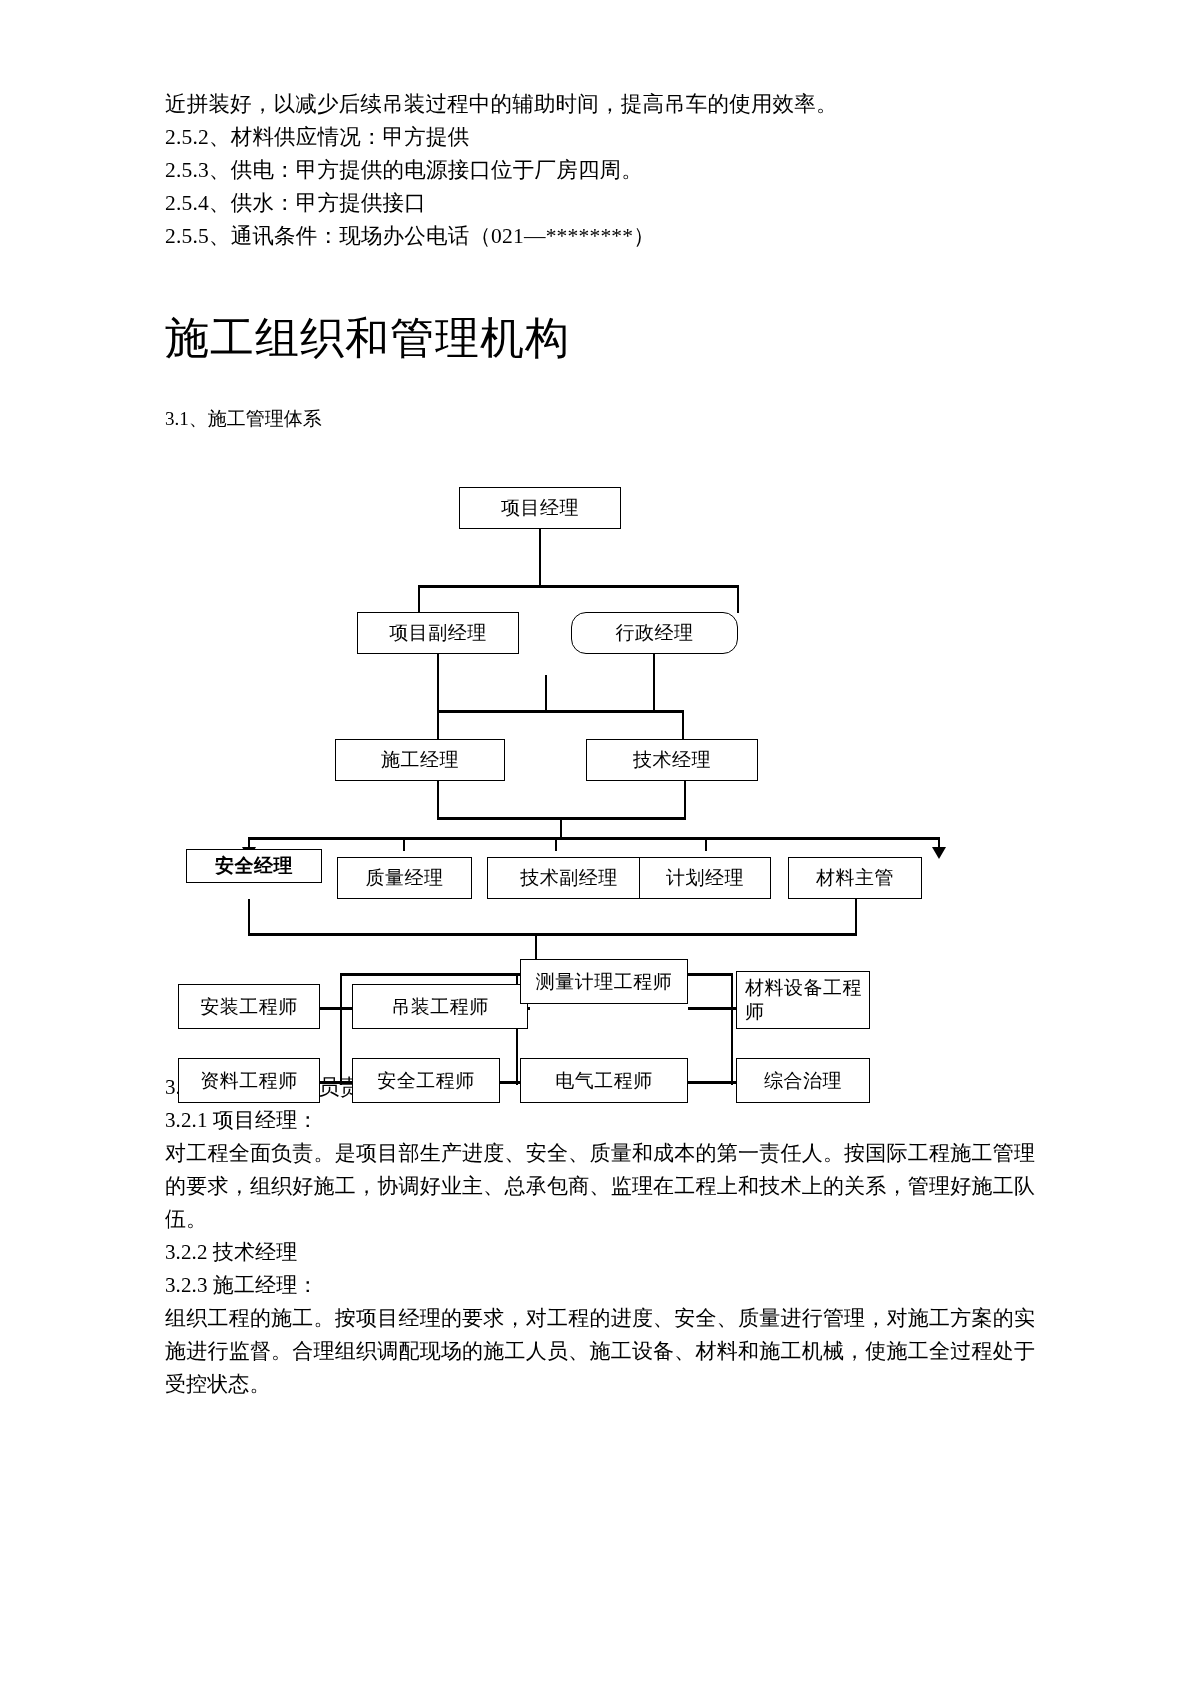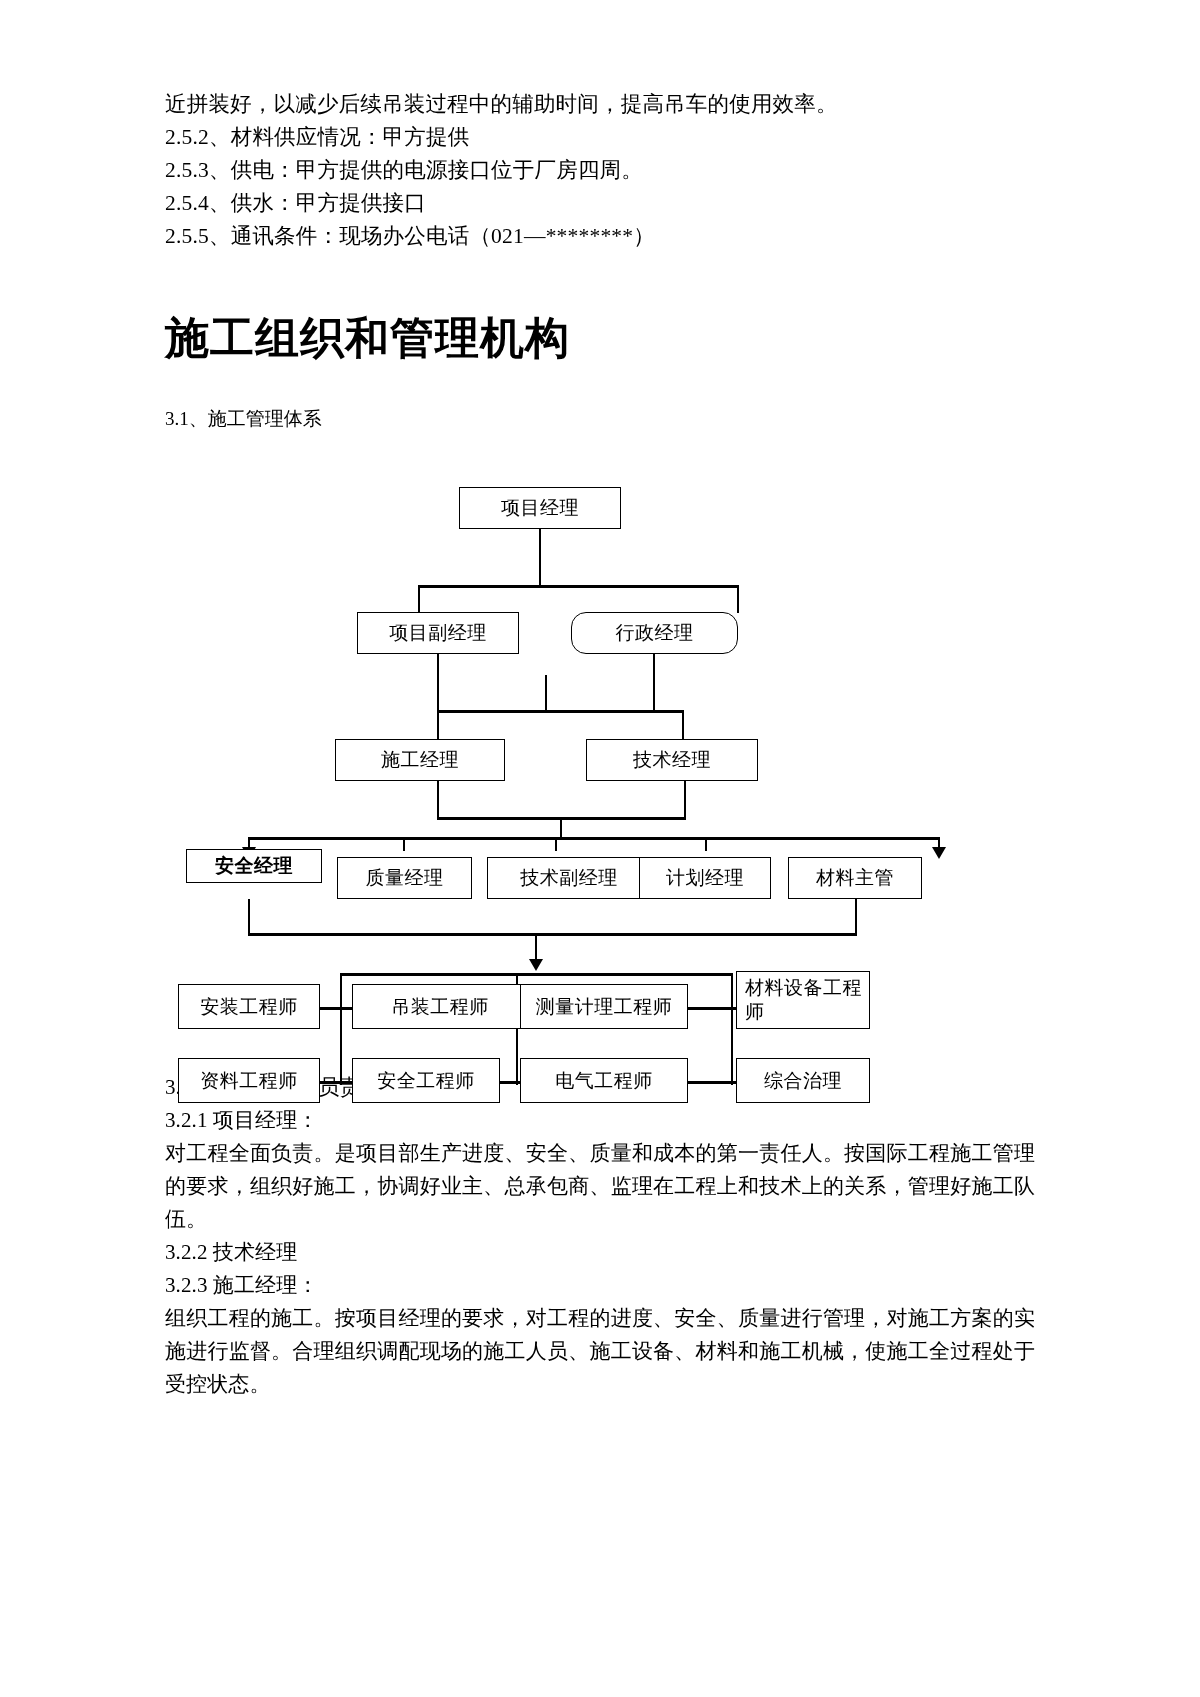--- a/index.html
+++ b/index.html
@@ -25,21 +25,21 @@
   .intro-line {
     font-size: 21.5px;
     line-height: 33px;
     letter-spacing: 0.2px;
     white-space: nowrap;
   }
 
   
   .doc-heading {
     font-size: 44px;
-    font-weight: bold;
+    font-weight: normal;
     line-height: 1.1;
     margin-top: 62px;
     margin-bottom: 0;
     letter-spacing: 1px;
   }
 
   .section-label {
     font-size: 19px;
     line-height: 28px;
     margin-top: 42px;
@@ -194,21 +194,21 @@
     <div class="ln" style="left:318px; top:620px; width:36px; height:2.2px;"></div>
     <div class="ln" style="left:500px; top:620px; width:30px; height:2.2px;"></div>
     <div class="ln" style="left:688px; top:620px; width:50px; height:2.2px;"></div>
 
     <div class="box" style="left:178px; top:523px; width:142px; height:45px;">
       <span>安装工程师</span>
     </div>
     <div class="box" style="left:352px; top:523px; width:176px; height:45px;">
       <span>吊装工程师</span>
     </div>
-    <div class="box" style="left:520px; top:523px; width:168px; height:45px;">
+    <div class="box" style="left:520px; top:498px; width:168px; height:45px;">
       <span>测量计理工程师</span>
     </div>
     <div class="box left-align" style="left:736px; top:510px; width:134px; height:58px; line-height:24px;justify-content:center;">
       <span>材料设备工程师</span>
     </div>
 
     <div class="box" style="left:178px; top:597px; width:142px; height:45px;">
       <span>资料工程师</span>
     </div>
     <div class="box" style="left:352px; top:597px; width:148px; height:45px;">

